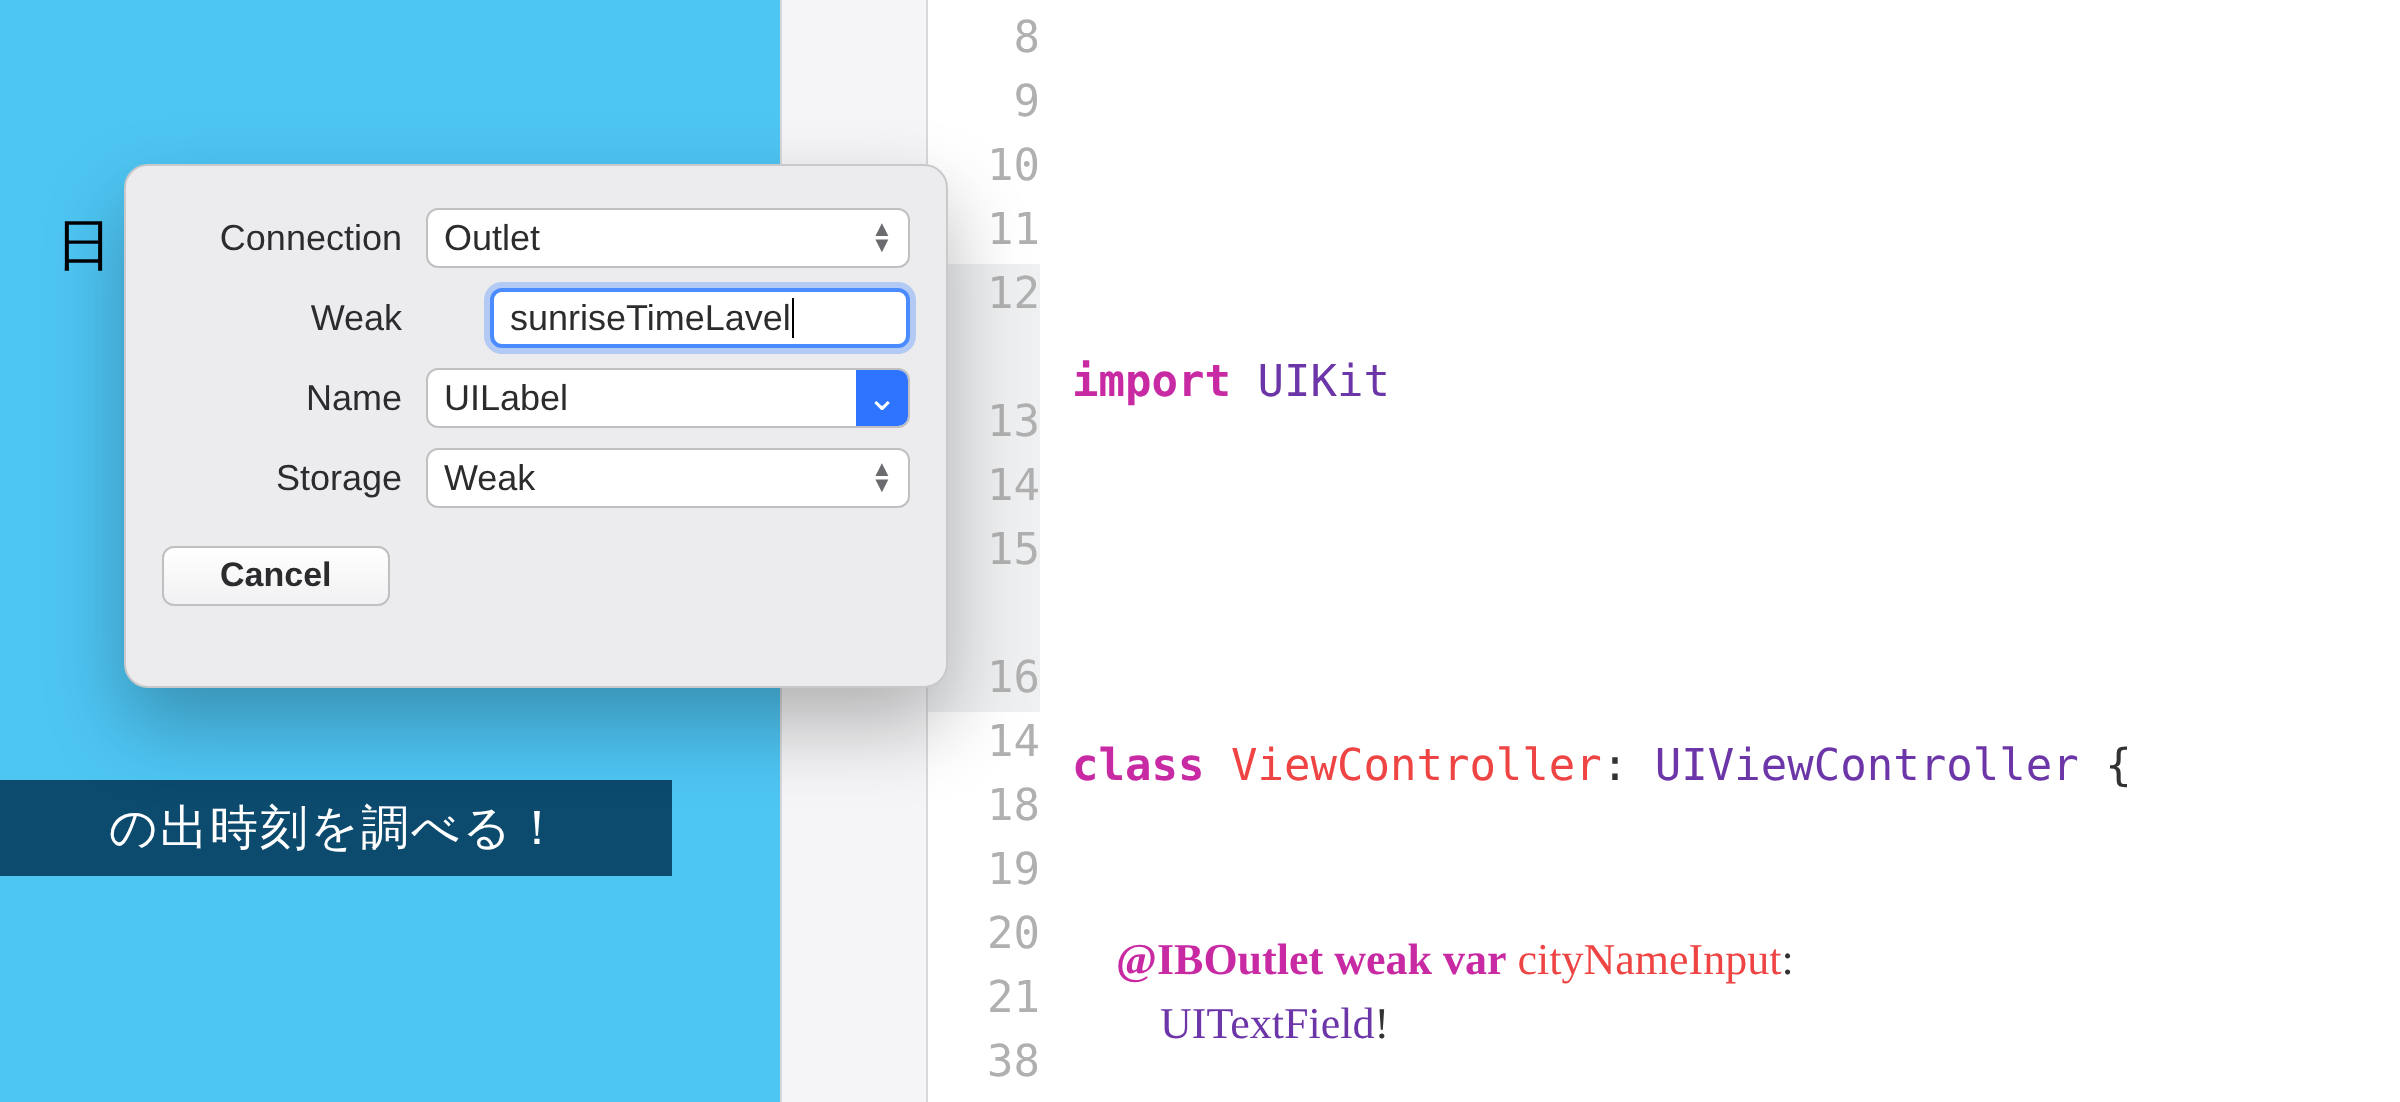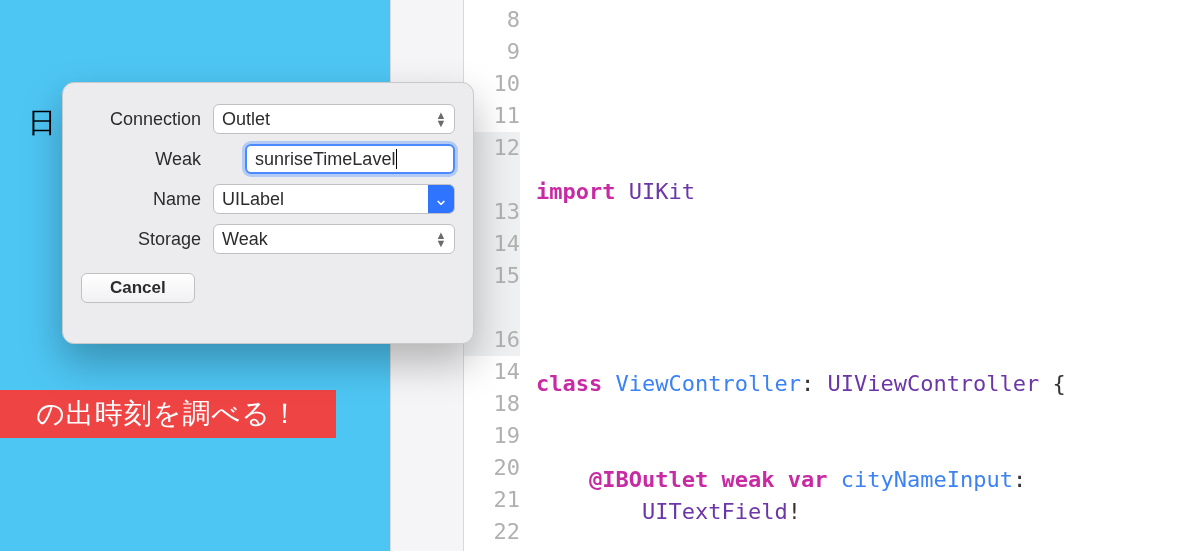--- a/index.html
+++ b/index.html
@@ -8,22 +8,22 @@
 
   
   .preview {
     width: 390px; height: 551px; background: #4ec6f4; position: relative; flex: 0 0 390px;
   }
   .preview .jp-label {
     position: absolute; left: 28px; top: 104px; font-size: 28px; color: #000;
   }
   .preview .jp-button {
     position: absolute; left: 0; top: 390px; width: 336px; height: 48px;
-    background: #ef4444; display: flex; align-items: center; justify-content: center;
-    color: #fff; font-size: 28px; letter-spacing: 1px;
+    background: #0c4a6e; display: flex; align-items: center; justify-content: center;
+    color: #fff; font-size: 24px; letter-spacing: 1px;
   }
 
   
   .divider {
     flex: 0 0 74px; height: 551px; background: #f5f5f7; border-left: 1px solid #d9d9dc; border-right: 1px solid #d9d9dc;
     position: relative;
   }
   .divider .radio {
     position: absolute; right: 6px; top: 148px; width: 22px; height: 22px; border: 2px solid #3a3a3a; border-radius: 50%;
     background: radial-gradient(circle, #3a3a3a 45%, transparent 48%);
@@ -36,27 +36,27 @@
   .gutter {
     flex: 0 0 72px; text-align: right; color: #b0b0b0; padding-top: 4px; padding-right: 16px; background: #fff;
   }
   .gutter div { height: 32px; }
   .gutter .hl { background: #eef0f2; }
   .code {
     flex: 1; padding-top: 16px; color: #333; white-space: pre;
   }
   .code div { height: 32px; }
   .gutter .line15g { height: 64px; }
-  .code .line12 { height: 64px; }
+  .code .line12 { height: 64px; font-family: Liberation Serif, serif; }
   .gutter .line12g { height: 64px; }
 
   .kw   { color: #c82aa3; font-weight: 600; }
   .type { color: #6c36a8; }
   .ann  { color: #c82aa3; font-weight: 600; }
-  .call { color: #3b82f6; }
+  .call { color: #ef4444; }
   .punc { color: #333; }
 
   
   .popover {
     position: absolute; left: 62px; top: 82px; width: 412px; height: 262px;
     background: #ececee; border: 1px solid #c9c9cb; border-radius: 12px;
     box-shadow: 0 18px 40px rgba(0,0,0,.28);
     padding: 16px 18px;
     font-size: 18px; color: #2c2c2e;
   }
@@ -110,21 +110,21 @@
     <div class="hl line12g">12</div>
     <div class="hl">13</div>
     <div class="hl">14</div>
     <div class="hl line15g">15</div>
     <div class="hl">16</div>
     <div>14</div>
     <div>18</div>
     <div>19</div>
     <div>20</div>
     <div>21</div>
-    <div>22</div>
+    <div>38</div>
   </div>
   <div class="code">
     <div></div>
     <div><span class="kw">import</span> <span class="type">UIKit</span></div>
     <div></div>
     <div><span class="kw">class</span> <span class="call">ViewController</span><span class="punc">: </span><span class="type">UIViewController</span><span class="punc"> {</span></div>
     <div class="line12">    <span class="ann">@IBOutlet</span> <span class="kw">weak</span> <span class="kw">var</span> <span class="call">cityNameInput</span><span class="punc">:</span>
         <span class="type">UITextField</span><span class="punc">!</span></div>
     
     

